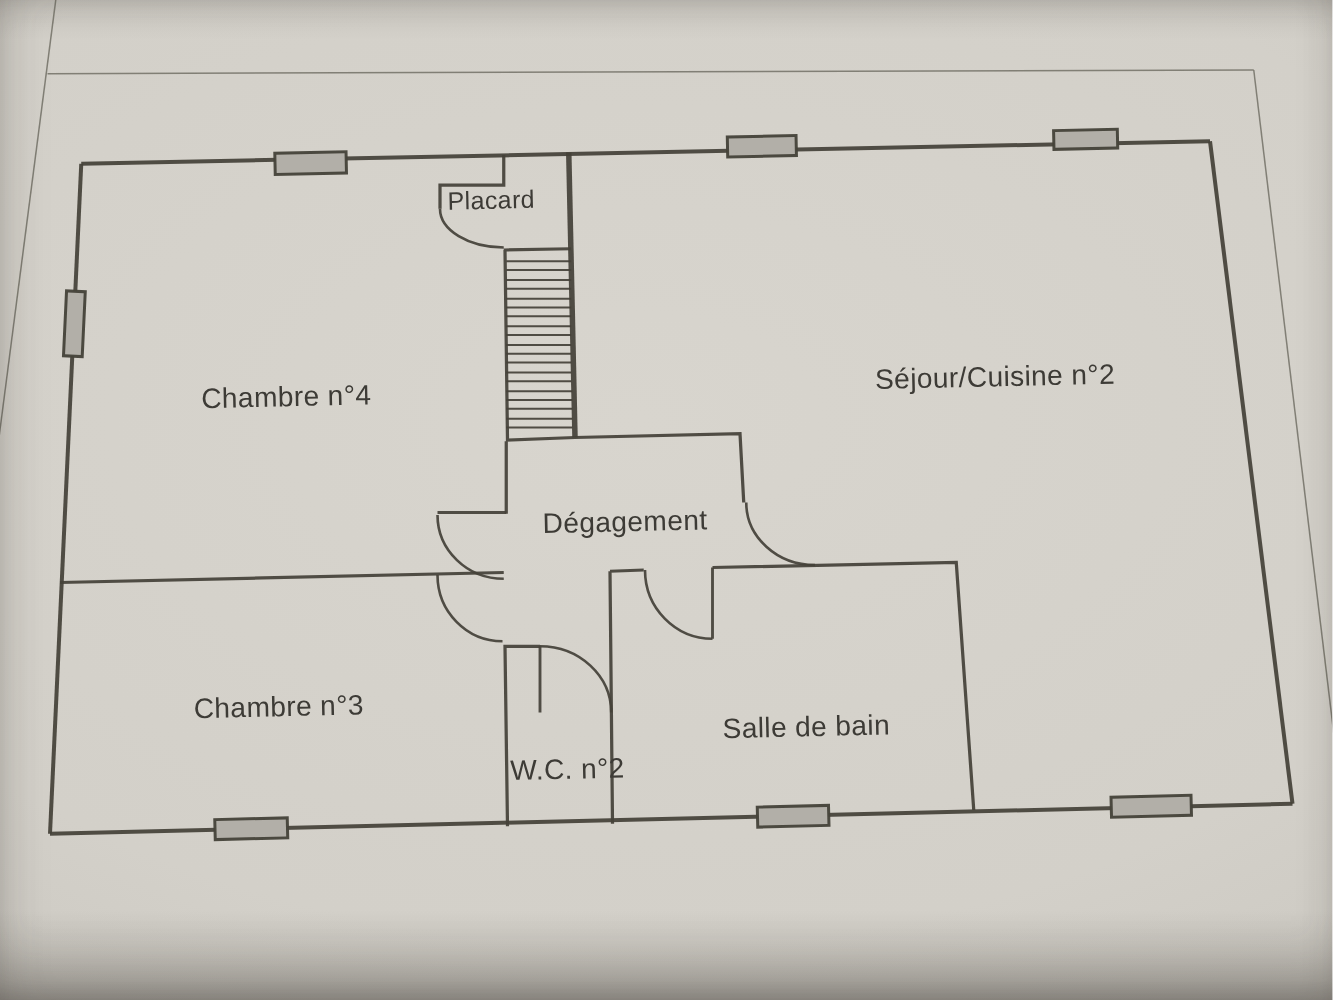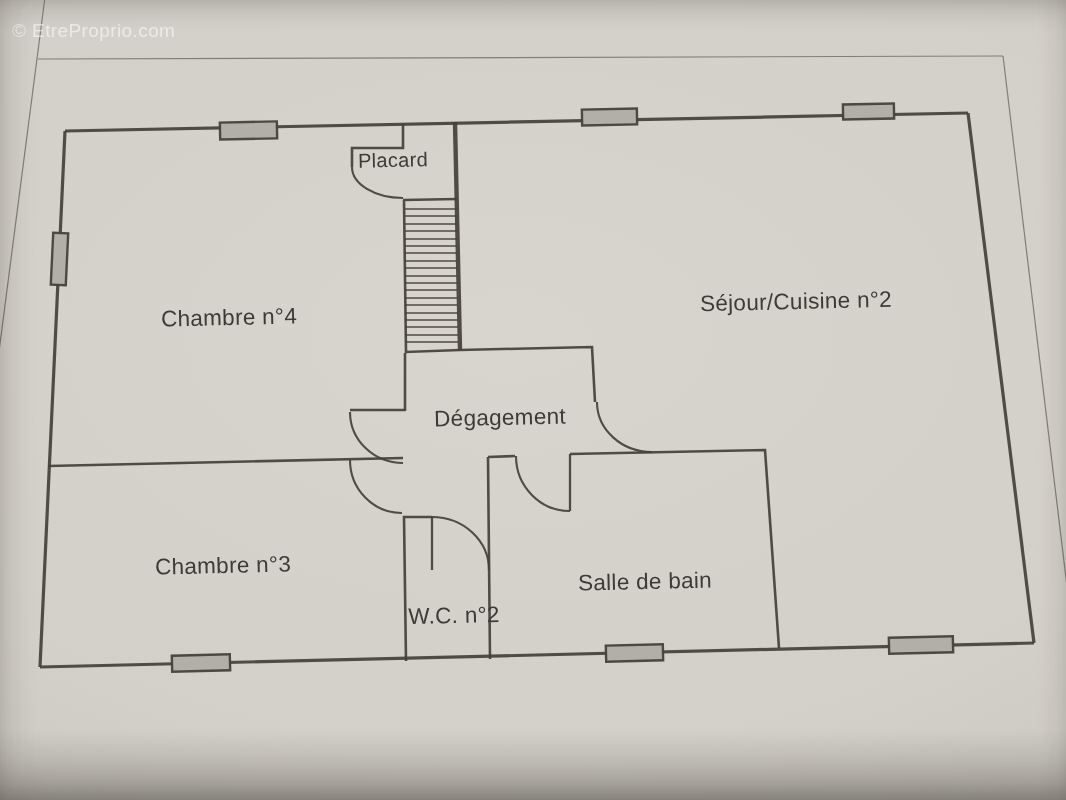--- a/index.html
+++ b/index.html
@@ -42,21 +42,20 @@
     font-size:19px; letter-spacing:0.4px;
     color:var(--watermark-text,rgba(255,255,255,0.55));
     filter:blur(0.3px);
   }
 </style>
 </head>
 <body>
 
 <div class="photo">
 
-  <div class="watermark">© EtreProprio.com</div>
 
   <svg class="plan" width="1066" height="800" viewBox="0 0 1066 800" xmlns="http://www.w3.org/2000/svg">
 
     <path class="w-sheet" d="M45 -3 L-6 390"></path>
     <path class="w-sheet" d="M38 59 L1003 56"></path>
     <path class="w-sheet" d="M1003 56 L1072 628"></path>
 
     <path class="w-outer" d="M65 131 L968 113"></path>
     <path class="w-outer" d="M65 131 L40 667"></path>
     <path class="w-outer" d="M40 667 L1034 643"></path>

